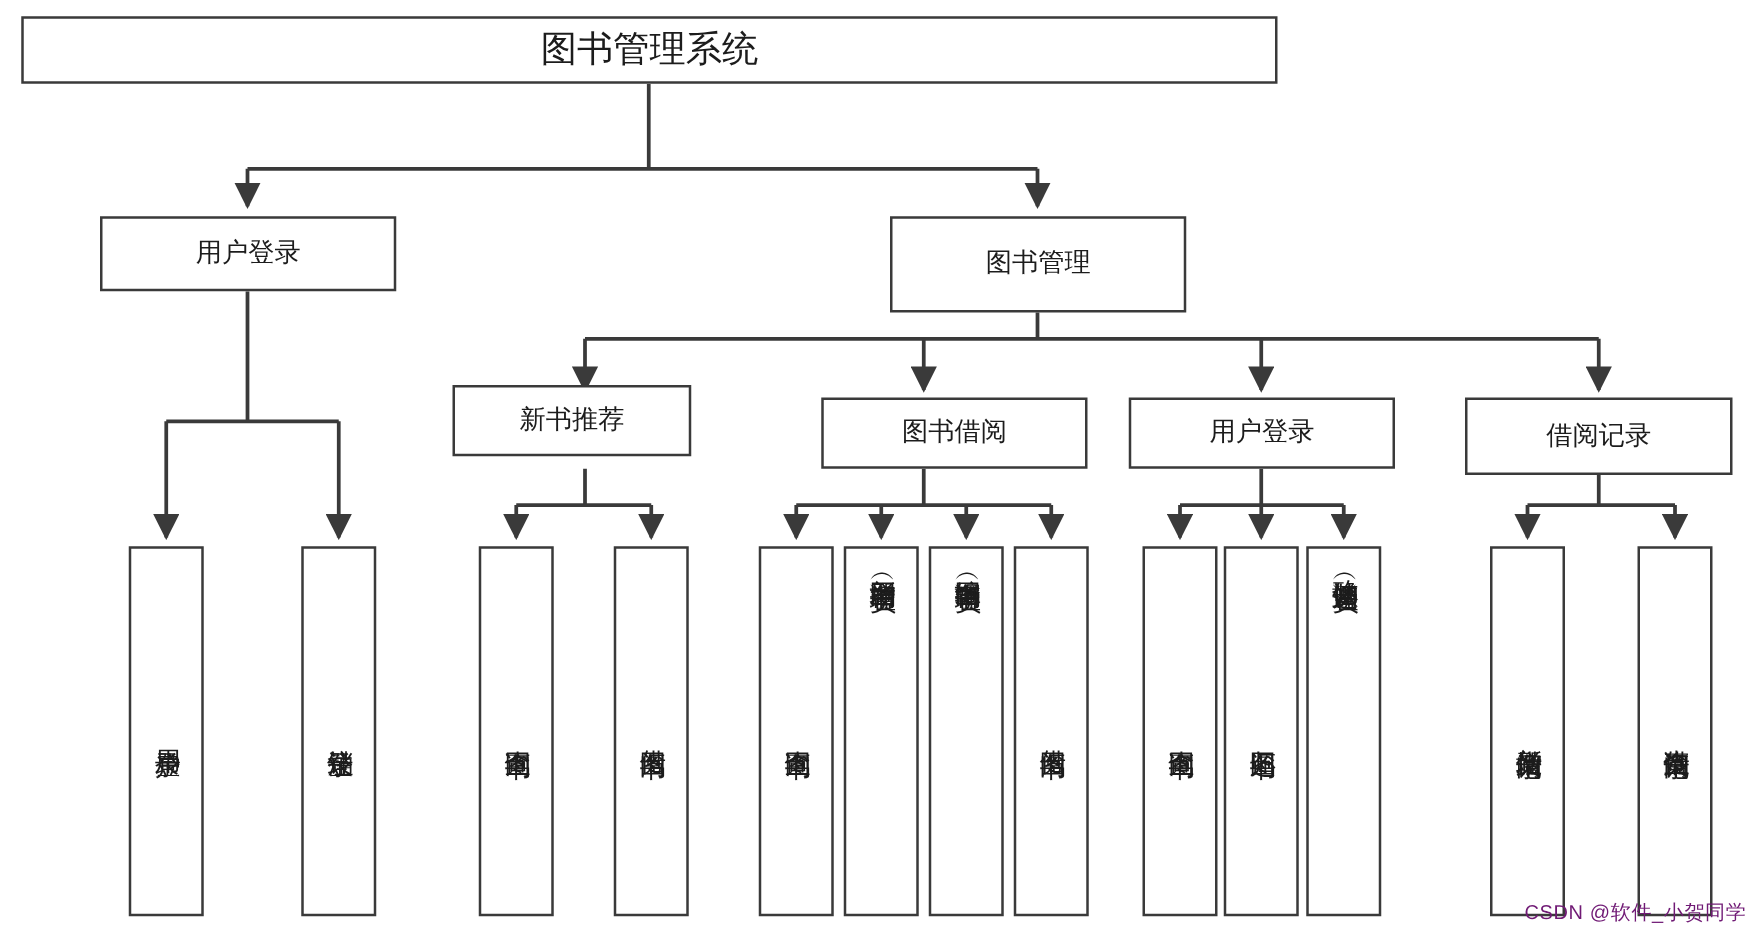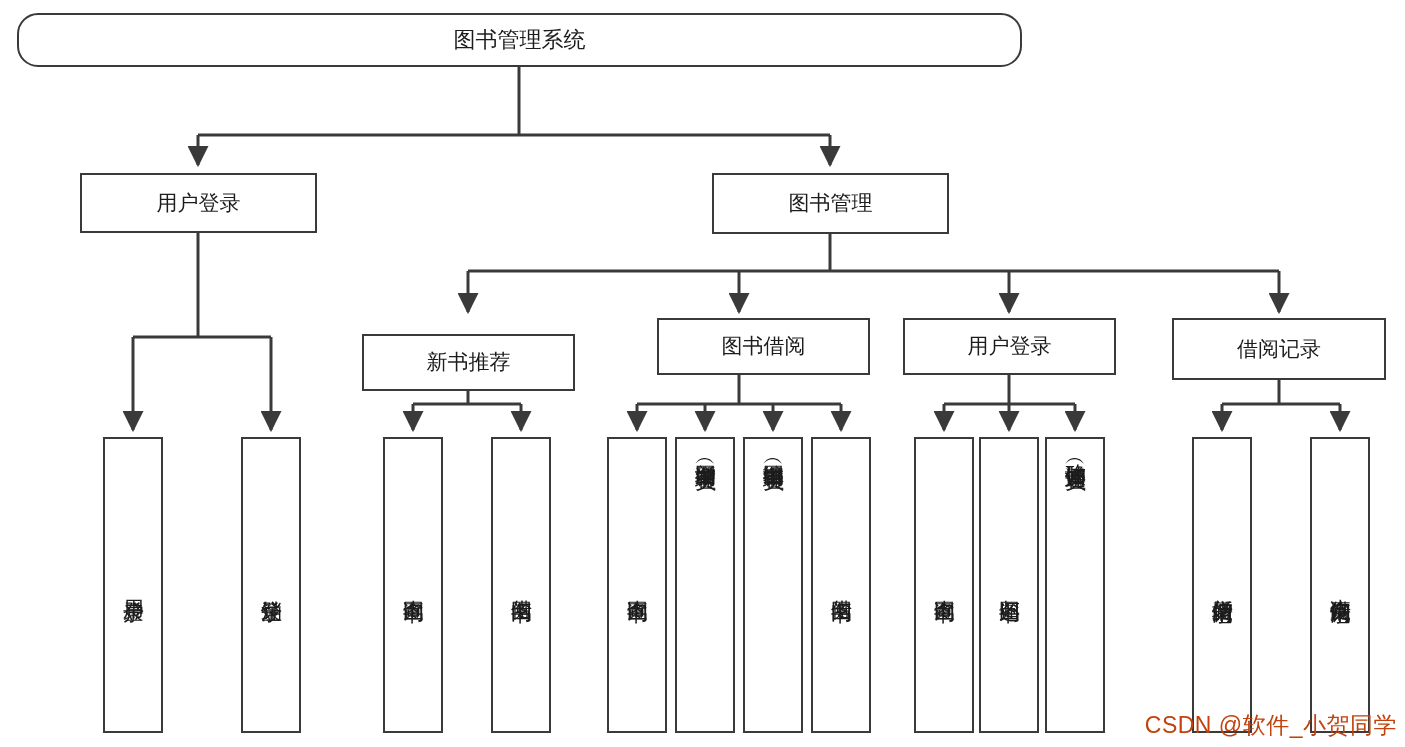--- a/index.html
+++ b/index.html
@@ -22,21 +22,21 @@
     background:#ffffff;
     border:2px solid #3a3a3a;
     display:flex;
     align-items:center;
     justify-content:center;
     color:#1c1c1c;
     line-height:1.18;
     text-align:center;
     overflow:hidden;
   }
-  .node.root{font-size:22px;border-radius:21px;}
+  .node.root{font-size:29px;}
   .node.lvl1{font-size:21px;}
   .node.lvl2{font-size:21px;}
   .node.leaf{
     font-size:21px;
     align-items:flex-start;
     padding-top:8px;
   }
   .node.leaf .vtext{
     writing-mode:vertical-rl;
     text-orientation:upright;
@@ -52,22 +52,22 @@
     position:absolute;
     left:0;top:0;
     width:1405px;height:747px;
     pointer-events:none;
   }
   
   #watermark{
     position:absolute;
     right:8px;
     bottom:6px;
-    font-size:23px;
-    color:#c2410c;
+    font-size:16px;
+    color:#701a75;
     white-space:nowrap;
     letter-spacing:0.5px;
   }
 </style>
 </head>
 <body>
 
 <div id="diagram-root">
 
   <svg id="wires" viewBox="0 0 1405 747" width="1405" height="747" aria-hidden="true">
@@ -117,23 +117,23 @@
       <path d="M 1222 404 L 1340 404"></path>
       <path d="M 1222 404 L 1222 430" marker-end="url(#arw)"></path>
       <path d="M 1340 404 L 1340 430" marker-end="url(#arw)"></path>
     </g>
   </svg>
 
   <div class="node root" style="left:17px;top:13px;width:1005px;height:54px;">图书管理系统</div>
 
   <div class="node lvl1" style="left:80px;top:173px;width:237px;height:60px;">用户登录</div>
 
-  <div class="node lvl1" style="left:712px;top:173px;width:237px;height:61px;">图书管理</div>
+  <div class="node lvl1" style="left:712px;top:173px;width:237px;height:77px;">图书管理</div>
 
-  <div class="node lvl2" style="left:362px;top:334px;width:213px;height:57px;">新书推荐</div>
+  <div class="node lvl2" style="left:362px;top:308px;width:191px;height:57px;">新书推荐</div>
 
   <div class="node lvl2" style="left:633px;top:318px;width:213px;height:57px;margin-left:24px;">图书借阅</div>
 
   <div class="node lvl2" style="left:903px;top:318px;width:213px;height:57px;">用户登录</div>
 
   <div class="node lvl2" style="left:1172px;top:318px;width:214px;height:62px;">借阅记录</div>
 
   <div class="node leaf centered" style="left:103px;top:437px;width:60px;height:296px;">
     <span class="vtext">用户登录</span>
   </div>

